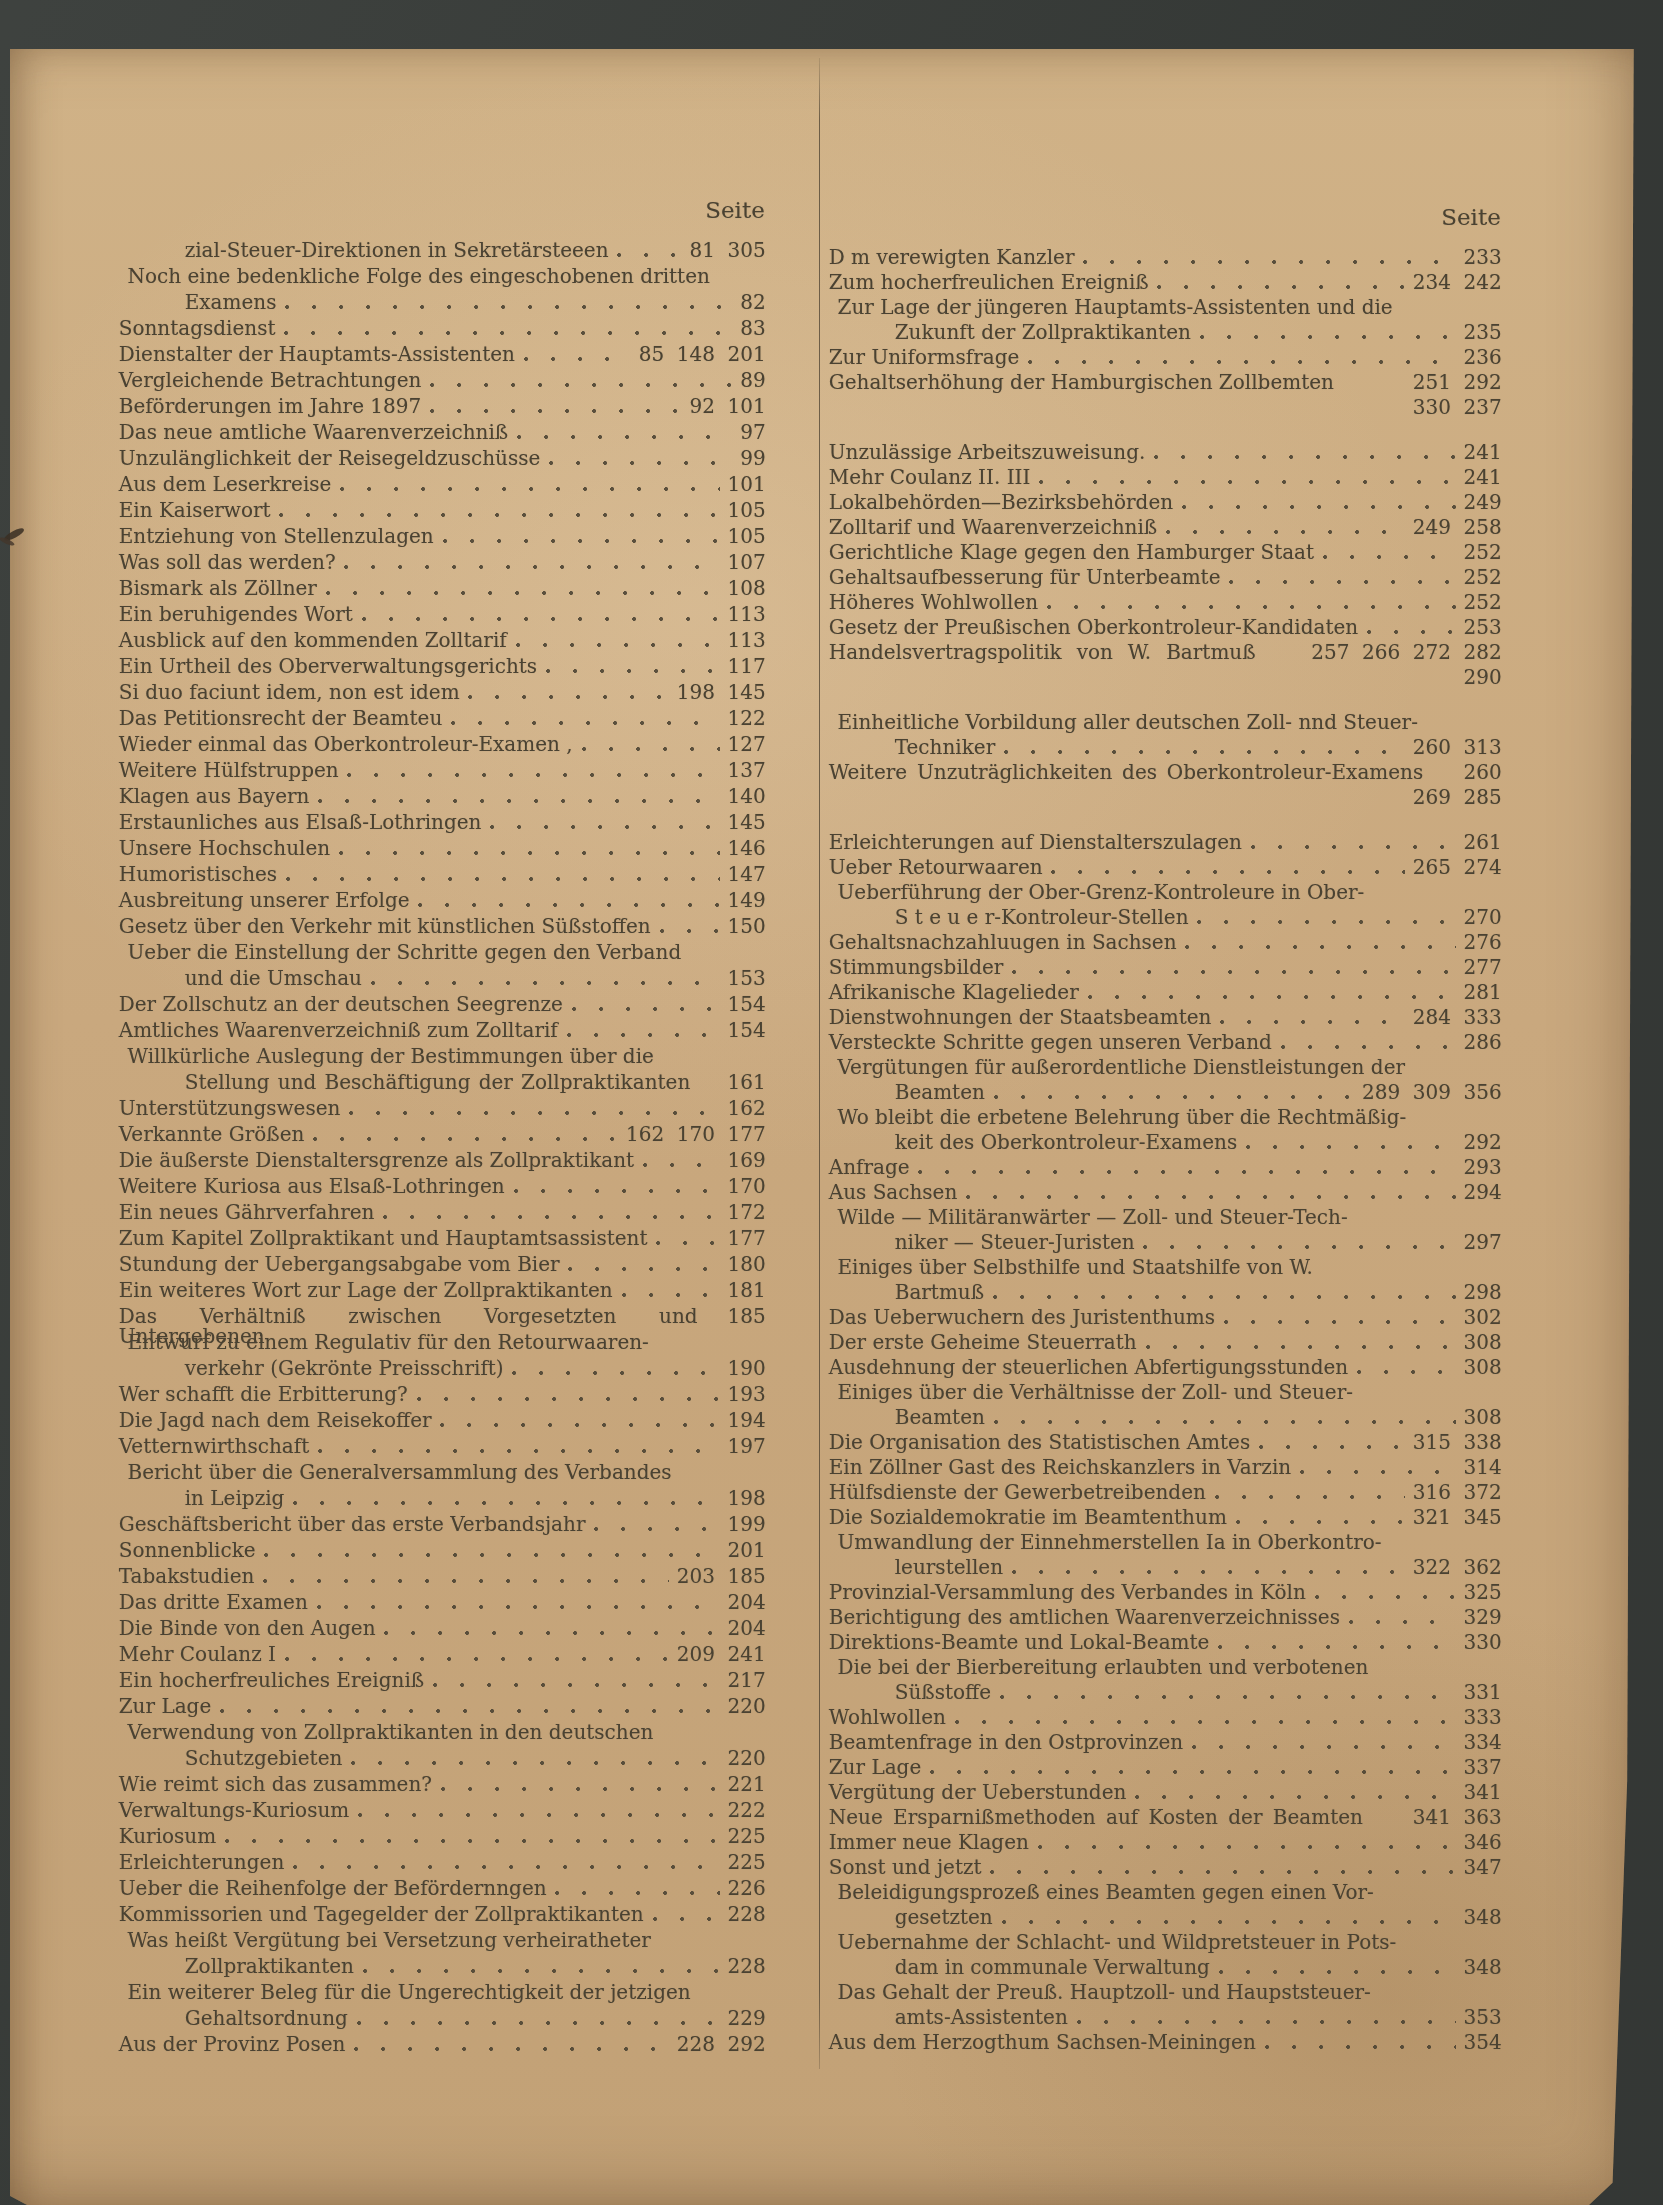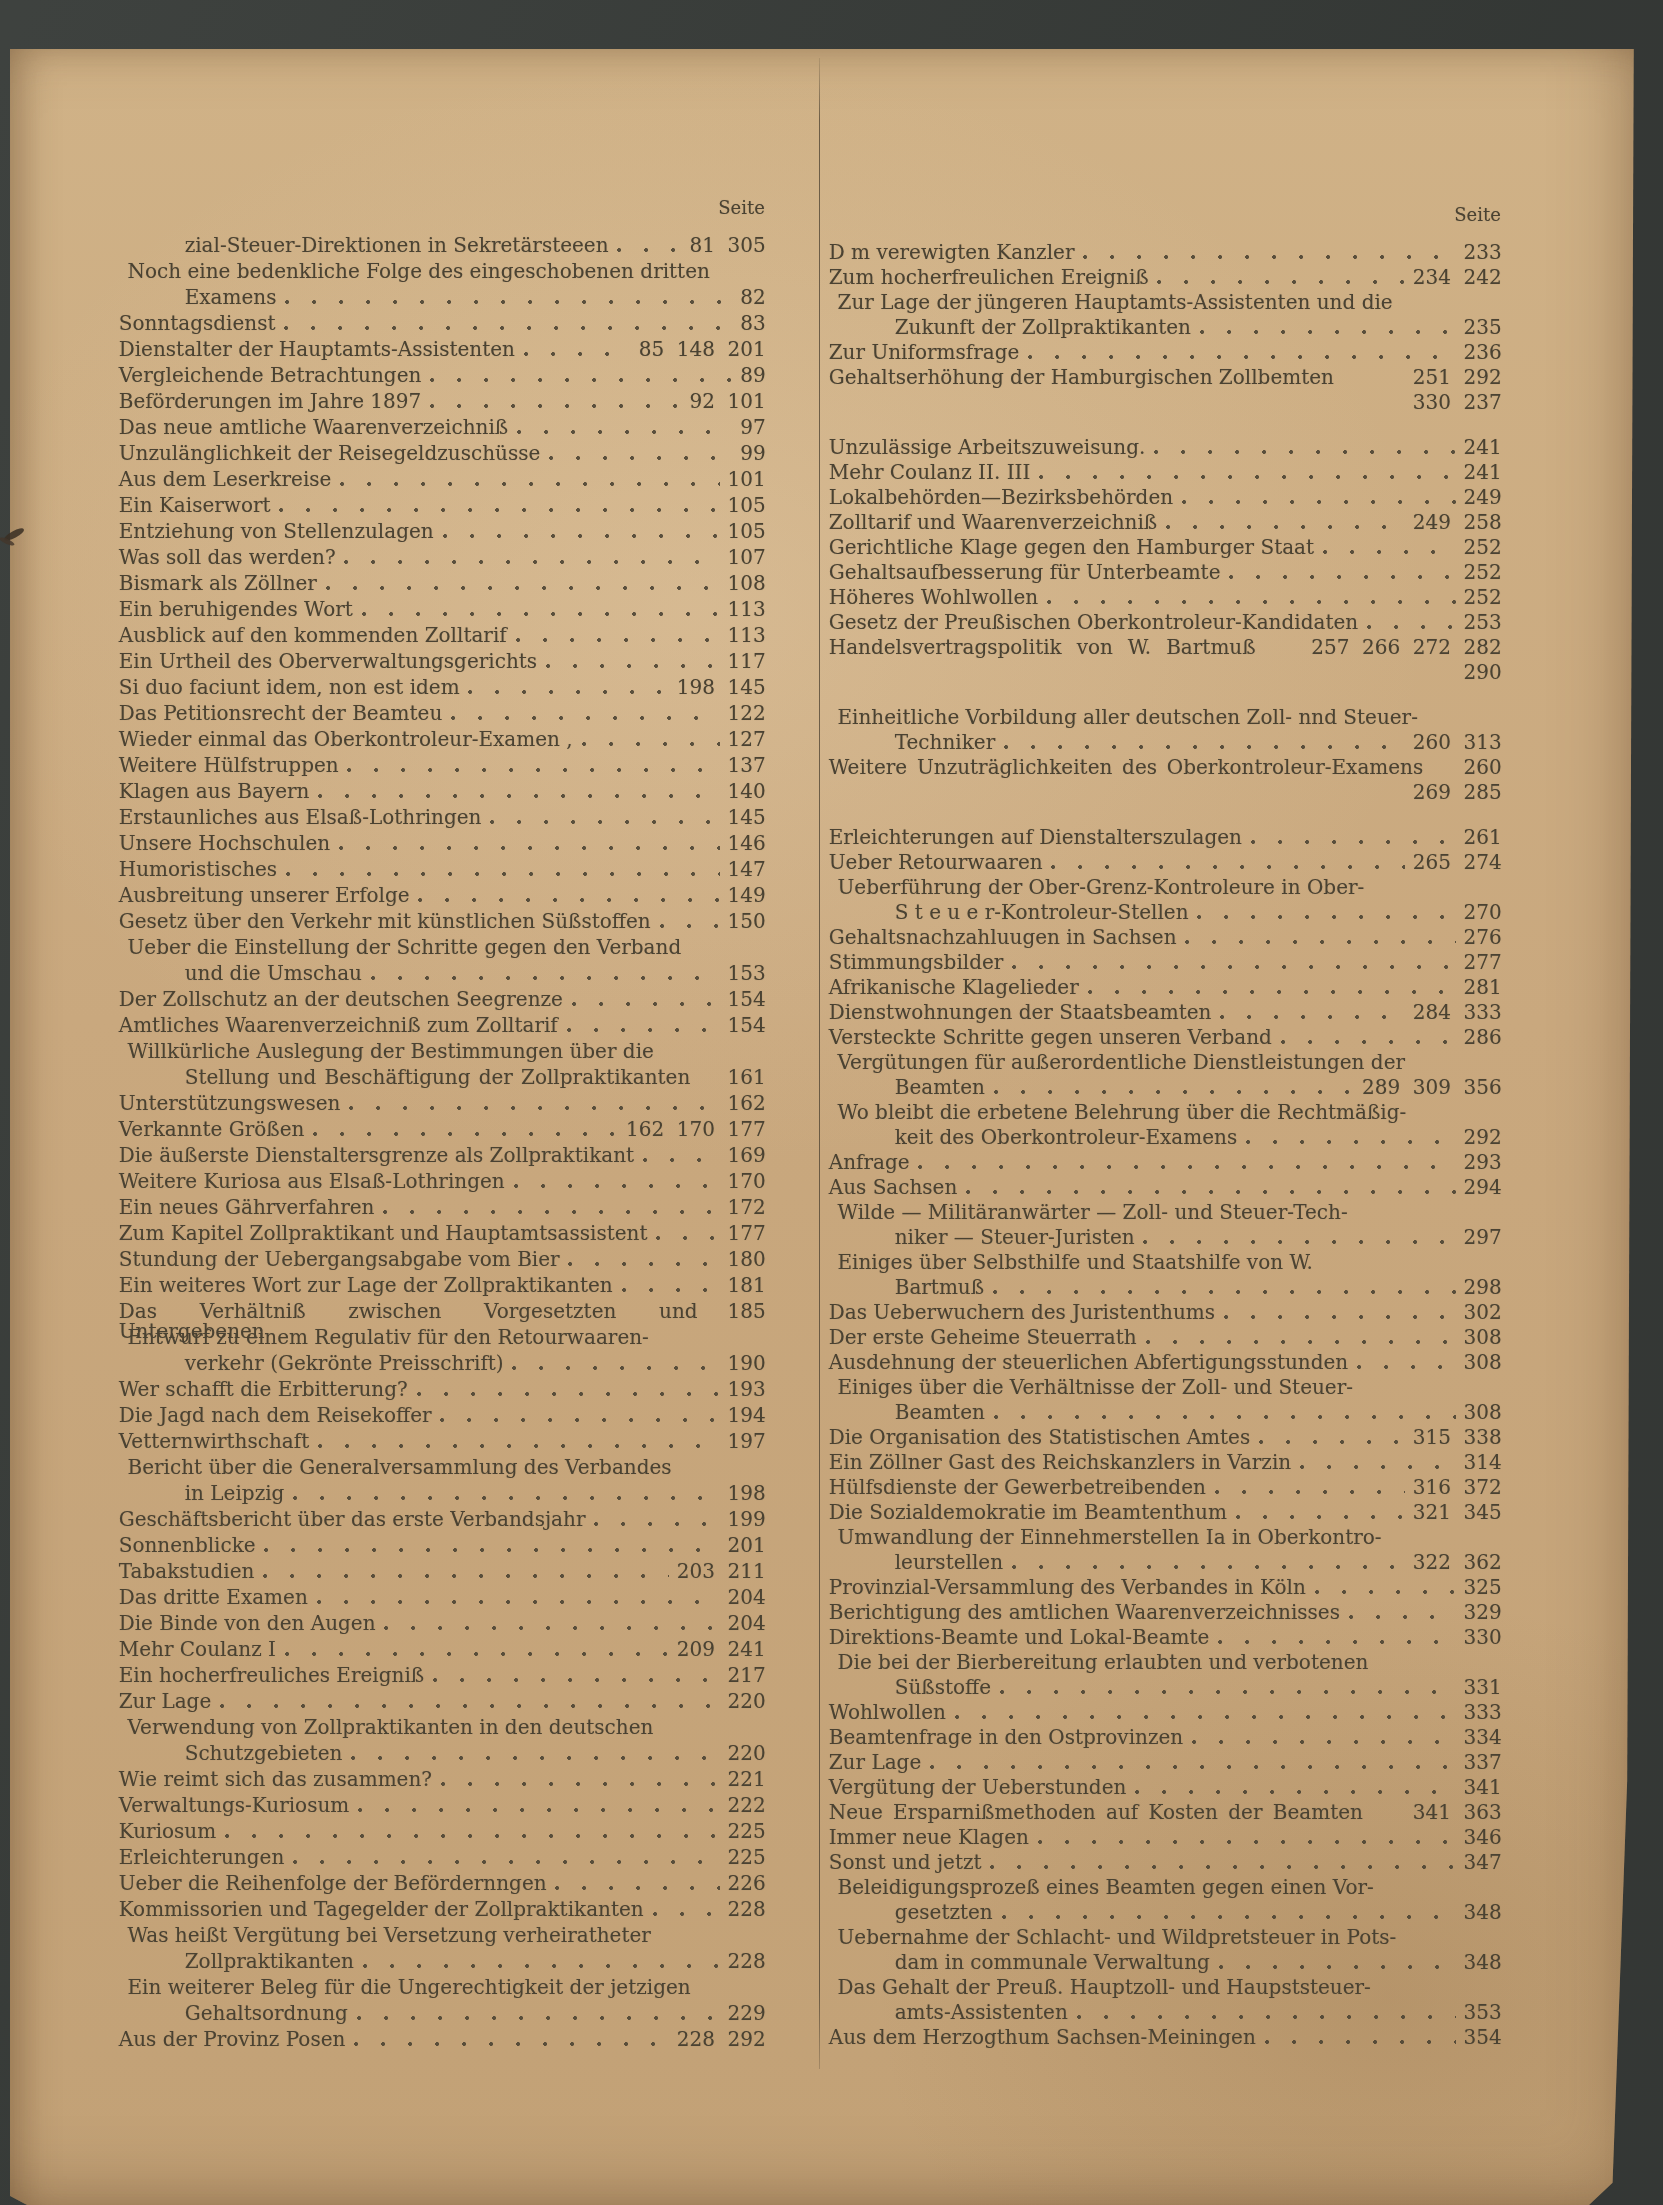--- a/index.html
+++ b/index.html
@@ -30,21 +30,21 @@
     background: linear-gradient(180deg,
       rgba(70,60,45,0.15), rgba(70,60,45,0.72) 62px,
       rgba(70,60,45,0.72) 96%, rgba(70,60,45,0.25));
   }
 
   .col { position:absolute; }
   .col-left  { left:109px;  top:150px; width:647px; }
   .col-right { left:819px; top:157px; width:673px; }
 
   .seite {
-    text-align:right; font-size:18px; line-height:1;
+    text-align:right; font-size:23px; line-height:1;
     color: var(--ink,#4a4232); padding-right:0.9px; margin-bottom:17.6px;
     text-shadow: 0 0 0.9px rgba(74,66,50,0.30);
   }
 
   .row { display:flex; align-items:baseline; }
   .col-left  .row { height:26px; }
   .col-right .row { height:25px; }
 
   .fl-g { margin-top:20px; }
   .fl-i { padding-left:66px; }
@@ -340,21 +340,21 @@
             <span class="pages">199</span>
           </div>
           <div class="row">
             <span class="title">Sonnenblicke</span>
             <span class="leader"></span>
             <span class="pages">201</span>
           </div>
           <div class="row">
             <span class="title">Tabakstudien</span>
             <span class="leader"></span>
-            <span class="pages">203 211</span>
+            <span class="pages">203 185</span>
           </div>
           <div class="row">
             <span class="title">Das dritte Examen</span>
             <span class="leader"></span>
             <span class="pages">204</span>
           </div>
           <div class="row">
             <span class="title">Die Binde von den Augen</span>
             <span class="leader"></span>
             <span class="pages">204</span>

